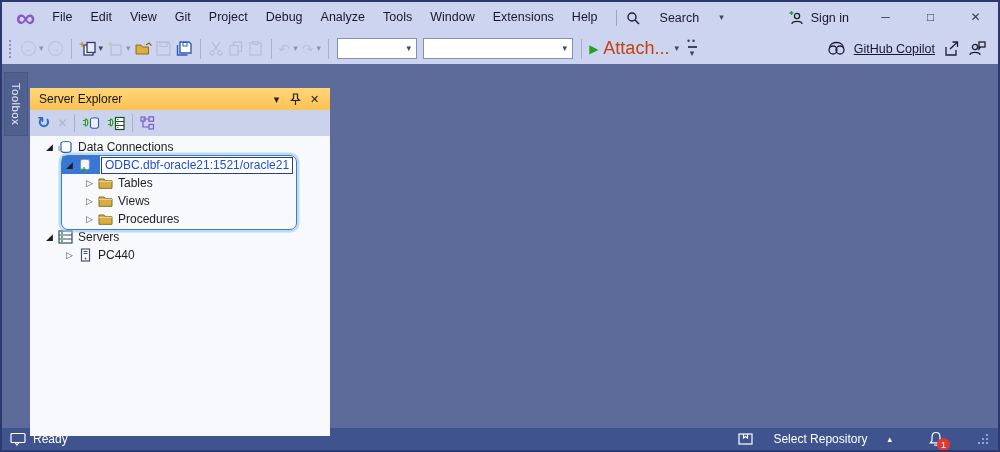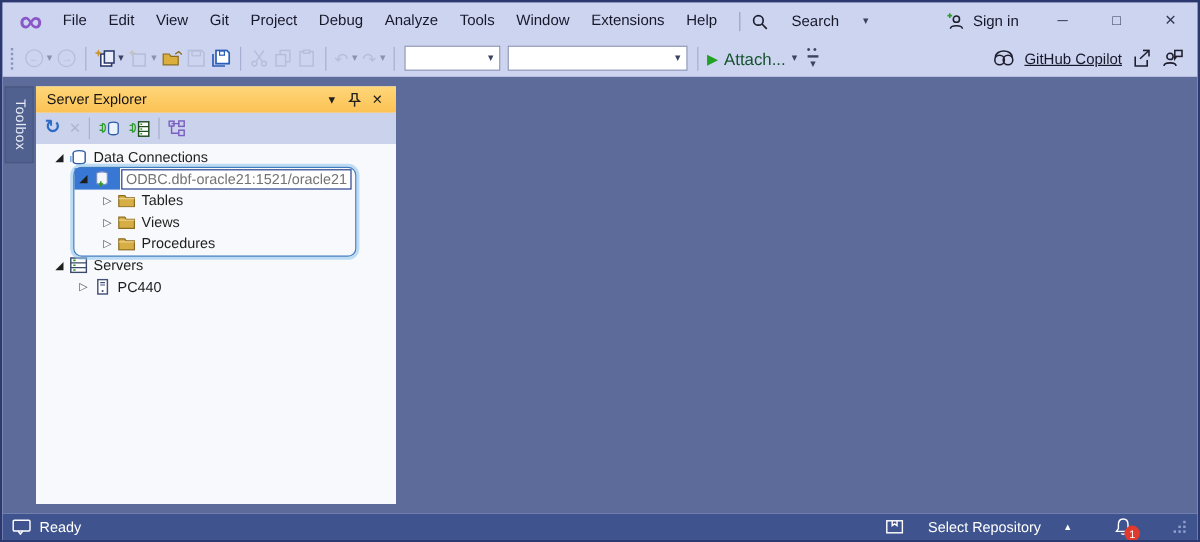--- a/index.html
+++ b/index.html
@@ -25,53 +25,53 @@
   .tbtn { height:24px; min-width:20px; display:flex; align-items:center; justify-content:center; padding:0 2px; }
   .tbtn.wcaret { gap:3px; }
   .disabled { opacity:.45; }
   .navcircle { width:15px; height:15px; border:1.4px solid #9AA2BF; border-radius:50%;
                display:flex; align-items:center; justify-content:center; font-size:9px; color:#9AA2BF; }
   .tsep { width:1px; height:20px; background:#A8AFD0; margin:0 5px; }
   .combo { height:21px; background:#fff; border:1px solid #8690B6; display:flex; align-items:center;
            justify-content:flex-end; padding-right:5px; margin:0 3px; }
   .combo1 { width:80px; } .combo2 { width:150px; }
   .play-glyph { color:#23A123; font-size:12px; line-height:1; }
-  .attach-label { font-size:14px; color:#14532d; padding:0 2px; }
+  .attach-label { font-size:18px; color:#c2410c; padding:0 2px; }
   .overflow { display:flex; flex-direction:column; align-items:center; margin-left:6px; }
   .overflow .dots { letter-spacing:2px; font-size:9px; color:#3c4360; line-height:5px; }
   .overflow .bar { width:9px; height:1.5px; background:#3c4360; margin:2px 0 1px; }
   .tb-right { margin-left:auto; display:flex; align-items:center; gap:8px; margin-right:12px; }
   .copilot-label { font-size:12.5px; color:#18182b;text-decoration:underline; }
 
   
   .content { flex:1 1 auto; display:flex; background:#5C6B99; position:relative; min-height:0; }
   .left-strip { width:28px; flex:0 0 auto; }
   .toolbox-tab { margin:8px 0 0 2px; width:24px; height:64px; background:#51618F; border:1px solid #47577F; position:relative; }
   .toolbox-tab span { position:absolute; left:50%; top:50%; transform:translate(-50%,-50%) rotate(90deg);
                       color:#E7EBF7; font-size:11.5px; white-space:nowrap; letter-spacing:.4px; }
 
-  .se-panel { width:300px; height:348px; margin-top:8px; background:#F8F9FC; display:flex; flex-direction:column; flex:0 0 auto; }
+  .se-panel { width:300px; height:348px; margin-top:24px; background:#F8F9FC; display:flex; flex-direction:column; flex:0 0 auto; }
   .se-title { height:22px; background:linear-gradient(#FFD679,#FBC254); display:flex; align-items:center;
               padding:0 6px 0 9px; font-size:12px; color:#151515; flex:0 0 auto; }
   .se-title .ttl { flex:1; }
   .se-title-btn { width:19px; text-align:center; color:#23221f; font-size:11px; display:flex; justify-content:center; }
   .se-toolbar { height:26px; background:#CBD2EC; display:flex; align-items:center; padding:0 7px; gap:7px; flex:0 0 auto; }
   .refresh-glyph { color:#2D6CC4; font-size:16px; font-weight:bold; line-height:1; }
   .x-glyph { color:#AEB4CC; font-size:12px; line-height:1; }
   .sesep { width:1px; height:18px; background:#A8AFD0; }
 
   .se-tree { flex:1 1 auto; position:relative; padding-top:2px; font-size:12px; color:#1E1E1E; overflow:hidden; }
   .trow { height:18px; display:flex; align-items:center; }
   .l0 { padding-left:12px; } .l1 { padding-left:32px; } .l2 { padding-left:52px; }
   .arrow { width:15px; text-align:center; font-size:9px; color:#1E1E1E; flex:0 0 auto; }
   .arrow.hollow { color:#4c4c4c; }
   .ticon { width:16px; height:16px; margin-right:5px; display:flex; align-items:center; justify-content:center; flex:0 0 auto; }
   .sel-chunk { display:flex; align-items:center; background:#3977D4; height:18px; padding-right:2px; }
   .editbox { height:17px; border:1px solid #27408B; background:#fff; padding:0 3px; display:flex;
-             align-items:center; font-size:12px; margin-left:1px; color:#737373; white-space:nowrap;text-align:center; }
+             align-items:center; font-size:12px; margin-left:1px; color:#1d4ed8; white-space:nowrap;text-align:center; }
   .outline-box { position:absolute; left:31px; top:19px; width:236px; height:75px; border:1px solid #3E7CC0;
                  border-radius:7px; box-shadow:0 0 0 2.5px rgba(141,196,236,.55); pointer-events:none; }
 
   
   .statusbar { height:22px; background:#3F538E; display:flex; align-items:center; color:#fff;
                font-size:12px; padding:0 10px 0 8px; gap:7px; flex:0 0 auto; }
   .sb-right { margin-left:auto; display:flex; align-items:center; gap:20px; }
   .bell-wrap { position:relative; width:16px; height:16px; margin-left:16px; }
   .badge { position:absolute; right:-6px; bottom:-4px; width:13px; height:13px; border-radius:50%;
            background:#E03A2F; color:#fff; font-size:9px; display:flex; align-items:center; justify-content:center; }

